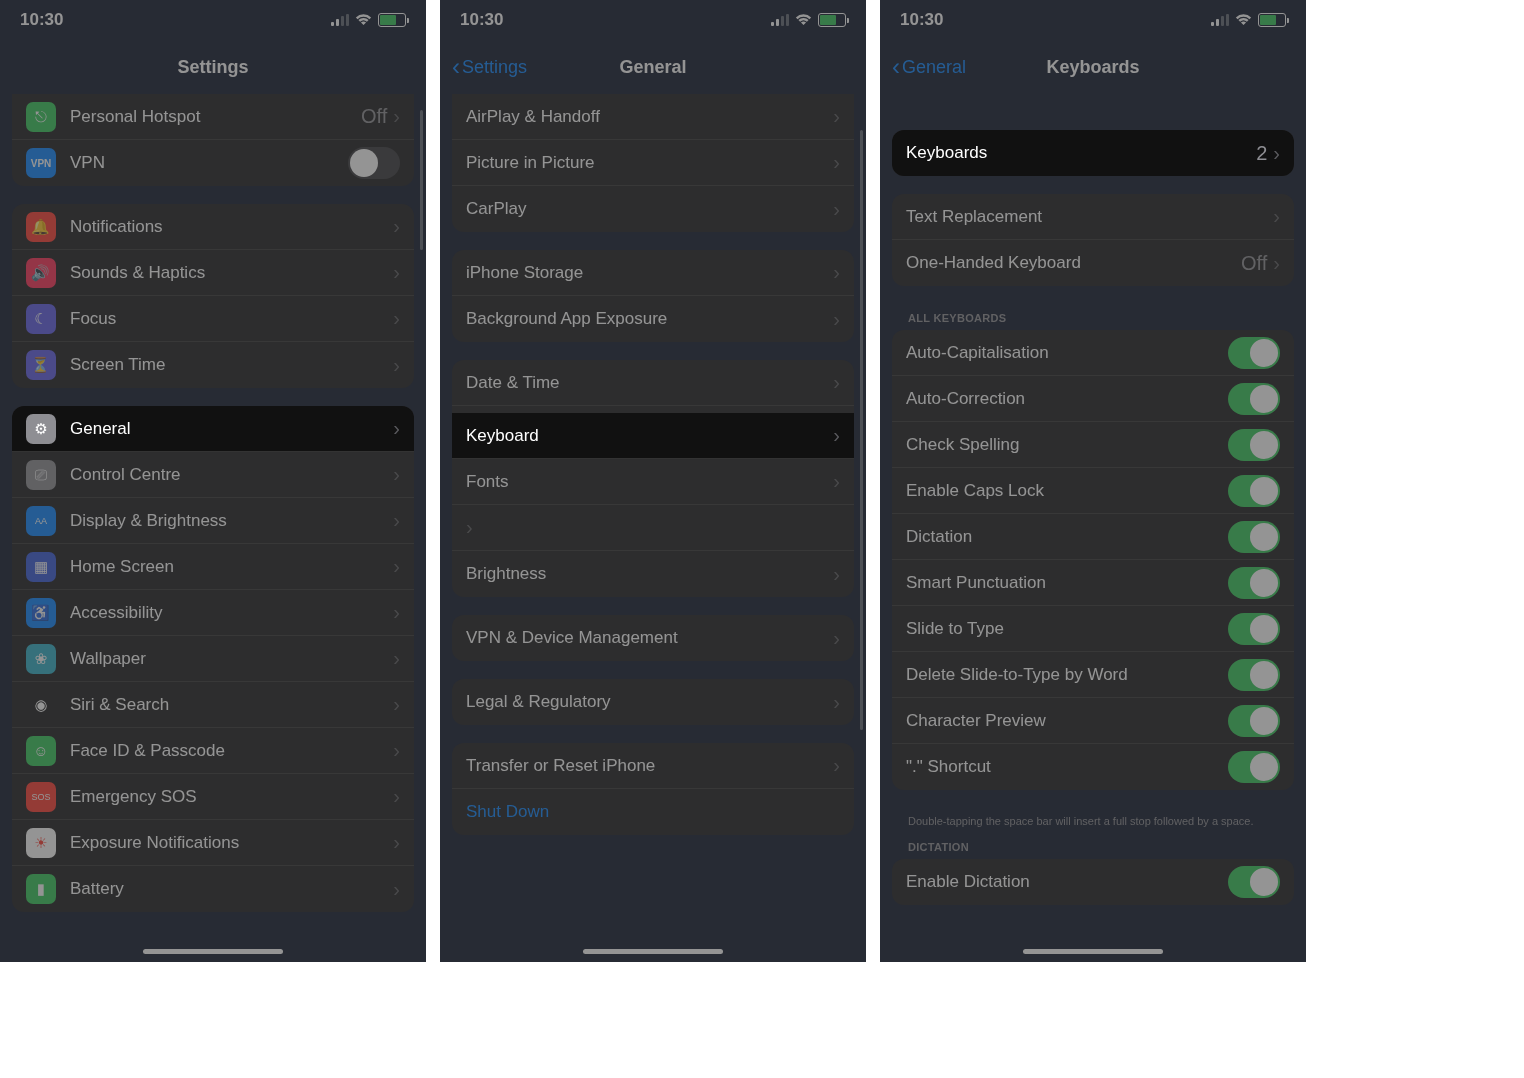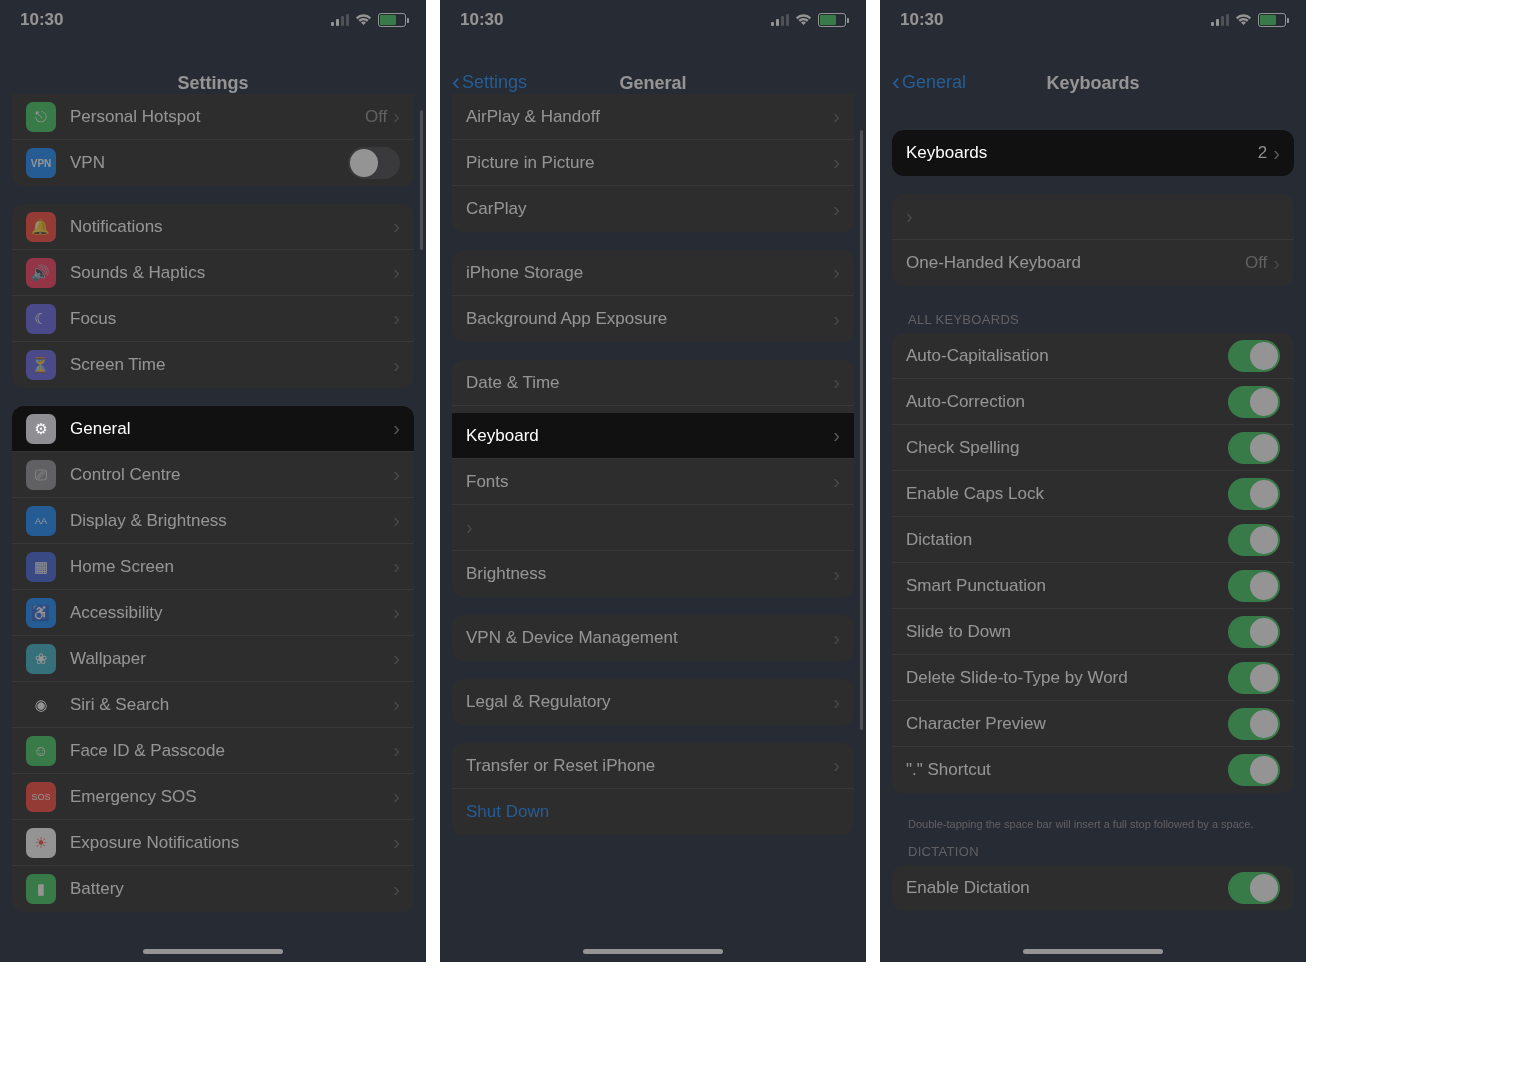--- a/index.html
+++ b/index.html
@@ -42,21 +42,21 @@
   .bar { width: 3px; background: #fff; border-radius: 1px; }
   .bar.off { opacity: 0.35; }
   .wifi-icon { width: 17px; height: 12px; }
   .battery-icon { width: 28px; height: 14px; border: 1px solid #fff; border-radius: 3px; position: relative; display: flex; align-items: center; padding: 1px; }
   .battery-icon::after { content:''; position:absolute; right:-4px; width:2px; height:5px; background:#fff; border-radius:0 1px 1px 0; }
   .battery-fill { background:#34c759; height:100%; border-radius:1px; }
 
   .navbar {
     height: 54px;
     display: flex;
-    align-items: flex-end;
+    align-items: center;
     justify-content: center;
     position: relative;
     color: #fff;
     font-size: 18px;
     font-weight: 600;
   }
   .navbar .back {
     position: absolute;
     left: 12px;
     display: flex;
@@ -98,37 +98,38 @@
     border-radius: 7px;
     margin-right: 14px;
     display: flex;
     align-items: center;
     justify-content: center;
     color: #fff;
     font-size: 15px;
     flex-shrink: 0;
   }
   .row .label { flex: 1; }
-  .row .value { color: #8e8e93; font-size: 17px; margin-right: 6px; }
+  .row .value { color: #8e8e93; font-size: 20px; margin-right: 6px; }
   .row .chev { color: #5a5a5e; font-size: 20px; }
   .row.highlight { background: #111; z-index: 10; position: relative; }
   .row.highlight .chev { color: #5a5a5e; }
   .row.link { color: #0a84ff; }
 
   .toggle { width: 52px; height: 32px; background: #39393d; border-radius: 16px; position: relative; cursor: pointer; }
   .toggle .knob { width: 28px; height: 28px; background: #fff; border-radius: 50%; position: absolute; top: 2px; left: 2px; transition: .2s; }
   .toggle.on { background: #34c759; }
   .toggle.on .knob { left: 22px; }
 
   .section-header {
     color: #8e8e93;
-    font-size: 13px;
+    font-size: 11px;
     text-transform: uppercase;
     padding: 8px 16px 6px;
     letter-spacing: 0.3px;
+    font-weight: bold;
   }
   .section-footer {
     color: #8e8e93;
     font-size: 11px;
     padding: 6px 16px 4px;
     line-height: 1.35;
   }
 
   .home-indicator {
     position: absolute;
@@ -419,20 +420,21 @@
     <div class="group" style="margin-top:0">
       <div class="row highlight" style="z-index:10">
         <span class="label">Keyboards</span>
         <span class="value">2</span>
         <span class="chev">›</span>
       </div>
     </div>
 
     <div class="group" id="s3-text">
         <div class="row">
+          <span class="label">Text Replacement</span>
           <span class="chev">›</span>
         </div>
         <div class="row">
           <span class="label">One-Handed Keyboard</span>
           <span class="value">Off</span>
           <span class="chev">›</span>
         </div>
       </div>
 
     <div class="section-header">ALL KEYBOARDS</div>
@@ -467,21 +469,21 @@
             <div class="knob"></div>
           </div>
         </div>
         <div class="row">
           <span class="label">Smart Punctuation</span>
           <div class="toggle on">
             <div class="knob"></div>
           </div>
         </div>
         <div class="row">
-          <span class="label">Slide to Down</span>
+          <span class="label">Slide to Type</span>
           <div class="toggle on">
             <div class="knob"></div>
           </div>
         </div>
         <div class="row">
           <span class="label">Delete Slide-to-Type by Word</span>
           <div class="toggle on">
             <div class="knob"></div>
           </div>
         </div>

